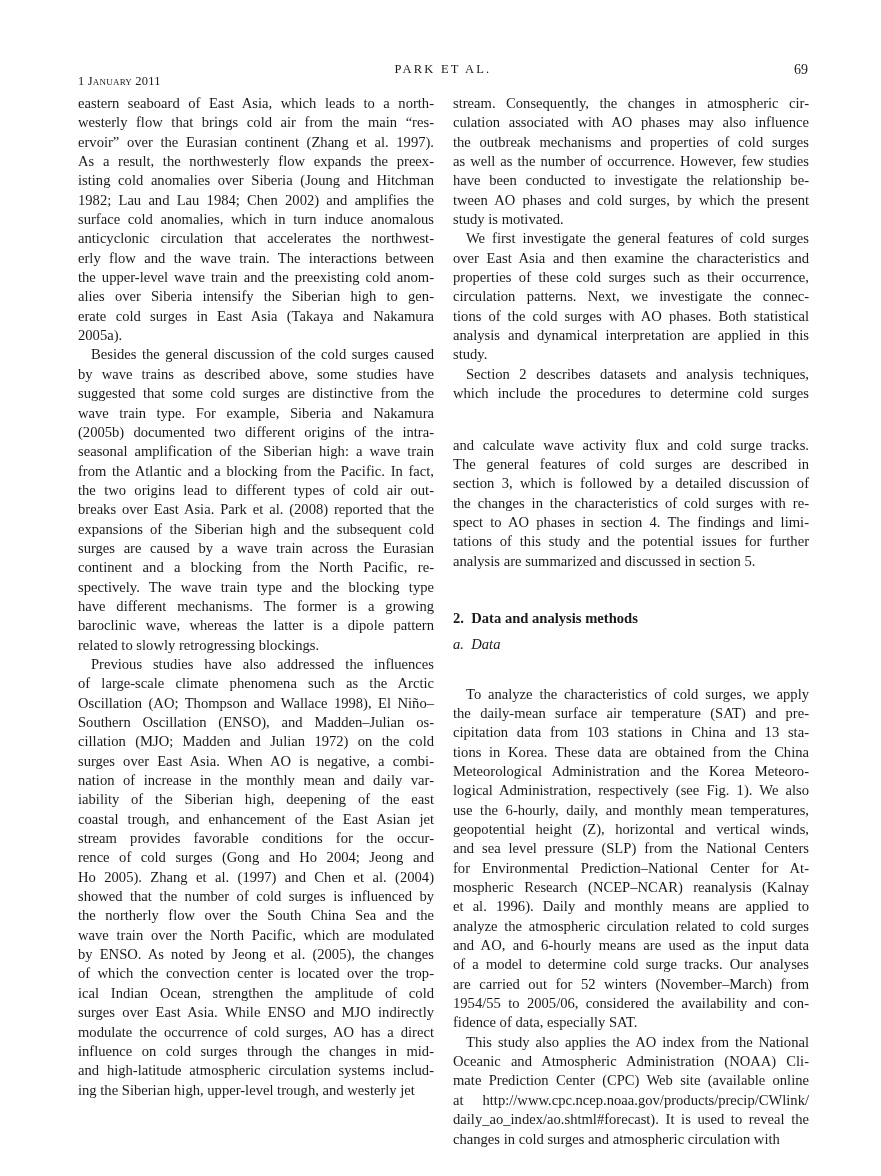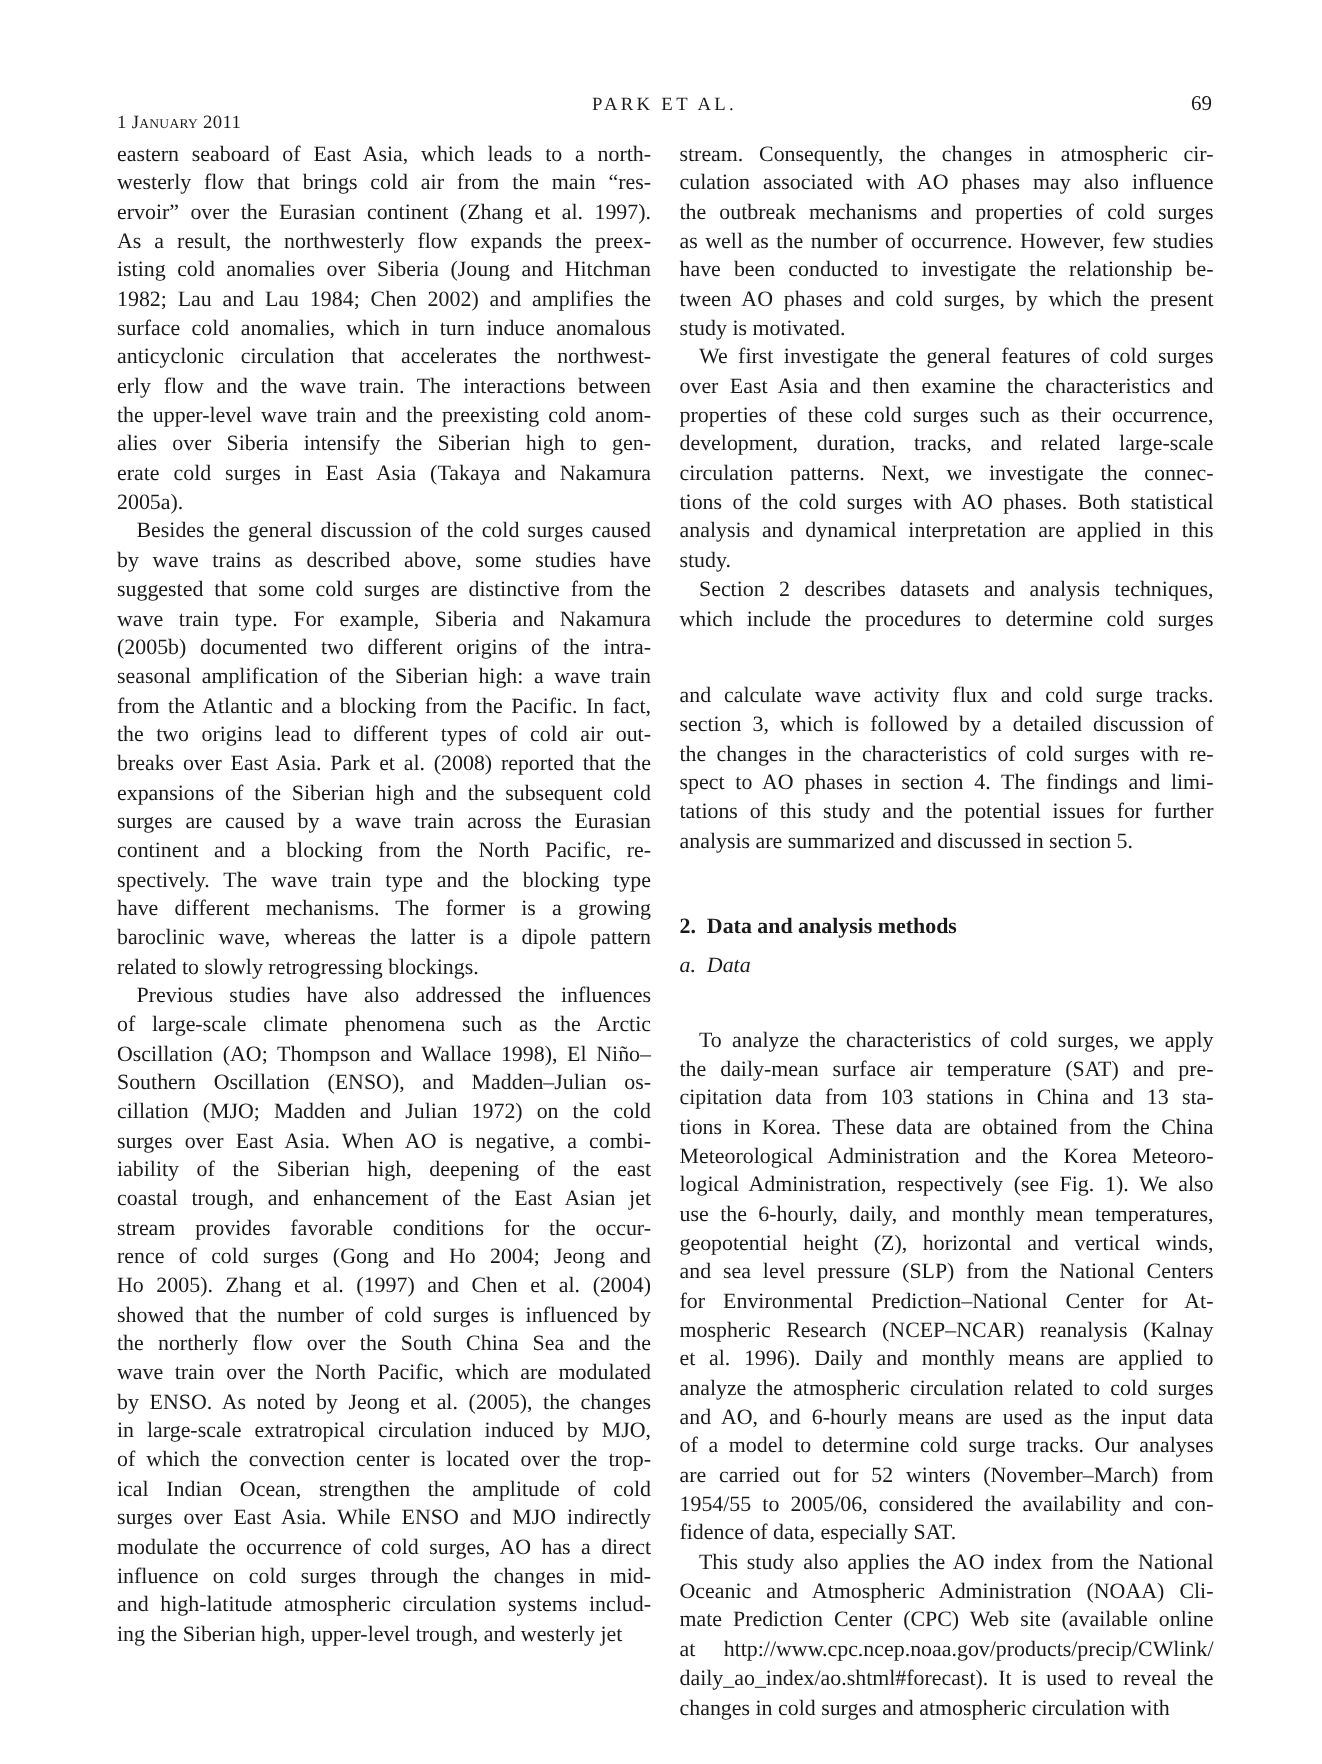--- a/index.html
+++ b/index.html
@@ -63,30 +63,30 @@
       <span class="line" style="display: block; width: auto;">baroclinic wave, whereas the latter is a dipole pattern</span>
       <span class="line last" style="display: block; width: auto;">related to slowly retrogressing blockings.</span>
     </div>
     <div>
       <span class="line ind" style="display: block; width: auto;">Previous studies have also addressed the influences</span>
       <span class="line" style="display: block; width: auto;">of large-scale climate phenomena such as the Arctic</span>
       <span class="line" style="display: block; width: auto;">Oscillation (AO; Thompson and Wallace 1998), El Niño–</span>
       <span class="line" style="display: block; width: auto;">Southern Oscillation (ENSO), and Madden–Julian os-</span>
       <span class="line" style="display: block; width: auto;">cillation (MJO; Madden and Julian 1972) on the cold</span>
       <span class="line" style="display: block; width: auto;">surges over East Asia. When AO is negative, a combi-</span>
+      <span class="line" style="display: block; width: auto;">nation of increase in the monthly mean and daily var-</span>
       <span class="line" style="display: block; width: auto;">iability of the Siberian high, deepening of the east</span>
       <span class="line" style="display: block; width: auto;">coastal trough, and enhancement of the East Asian jet</span>
       <span class="line" style="display: block; width: auto;">stream provides favorable conditions for the occur-</span>
       <span class="line" style="display: block; width: auto;">rence of cold surges (Gong and Ho 2004; Jeong and</span>
       <span class="line" style="display: block; width: auto;">Ho 2005). Zhang et al. (1997) and Chen et al. (2004)</span>
       <span class="line" style="display: block; width: auto;">showed that the number of cold surges is influenced by</span>
       <span class="line" style="display: block; width: auto;">the northerly flow over the South China Sea and the</span>
       <span class="line" style="display: block; width: auto;">wave train over the North Pacific, which are modulated</span>
       <span class="line" style="display: block; width: auto;">by ENSO. As noted by Jeong et al. (2005), the changes</span>
-      <span class="line" style="display: block; width: auto;">in large-scale extratropical circulation induced by MJO,</span>
       <span class="line" style="display: block; width: auto;">of which the convection center is located over the trop-</span>
       <span class="line" style="display: block; width: auto;">ical Indian Ocean, strengthen the amplitude of cold</span>
       <span class="line" style="display: block; width: auto;">surges over East Asia. While ENSO and MJO indirectly</span>
       <span class="line" style="display: block; width: auto;">modulate the occurrence of cold surges, AO has a direct</span>
       <span class="line" style="display: block; width: auto;">influence on cold surges through the changes in mid-</span>
       <span class="line" style="display: block; width: auto;">and high-latitude atmospheric circulation systems includ-</span>
       <span class="line last" style="display: block; width: auto;">ing the Siberian high, upper-level trough, and westerly jet</span>
     </div>
   </div>
 
@@ -98,30 +98,30 @@
         <span class="line" style="display: block; width: auto;">the outbreak mechanisms and properties of cold surges</span>
         <span class="line" style="display: block; width: auto;">as well as the number of occurrence. However, few studies</span>
         <span class="line" style="display: block; width: auto;">have been conducted to investigate the relationship be-</span>
         <span class="line" style="display: block; width: auto;">tween AO phases and cold surges, by which the present</span>
         <span class="line last" style="display: block; width: auto;">study is motivated.</span>
       </div>
       <div>
         <span class="line ind" style="display: block; width: auto;">We first investigate the general features of cold surges</span>
         <span class="line" style="display: block; width: auto;">over East Asia and then examine the characteristics and</span>
         <span class="line" style="display: block; width: auto;">properties of these cold surges such as their occurrence,</span>
-        <span class="line" style="display: block; width: auto;">development, duration, tracks, and related large-scale</span>
         <span class="line" style="display: block; width: auto;">circulation patterns. Next, we investigate the connec-</span>
         <span class="line" style="display: block; width: auto;">tions of the cold surges with AO phases. Both statistical</span>
         <span class="line" style="display: block; width: auto;">analysis and dynamical interpretation are applied in this</span>
         <span class="line last" style="display: block; width: auto;">study.</span>
       </div>
       <div>
         <span class="line ind" style="display: block; width: auto;">Section 2 describes datasets and analysis techniques,</span>
         <span class="line" style="display: block; width: auto;">which include the procedures to determine cold surges</span>
         <span class="line" style="display: block; width: auto; margin-top: 32px;">and calculate wave activity flux and cold surge tracks.</span>
+        <span class="line" style="display: block; width: auto;">The general features of cold surges are described in</span>
         <span class="line" style="display: block; width: auto;">section 3, which is followed by a detailed discussion of</span>
         <span class="line" style="display: block; width: auto;">the changes in the characteristics of cold surges with re-</span>
         <span class="line" style="display: block; width: auto;">spect to AO phases in section 4. The findings and limi-</span>
         <span class="line" style="display: block; width: auto;">tations of this study and the potential issues for further</span>
         <span class="line last" style="display: block; width: auto;">analysis are summarized and discussed in section 5.</span>
       </div>
     </div>
   <div style="height: 38px;"></div>
   <div class="section-head" style="white-space: pre;">2.  Data and analysis methods</div>
   <div style="height: 7px;"></div>

